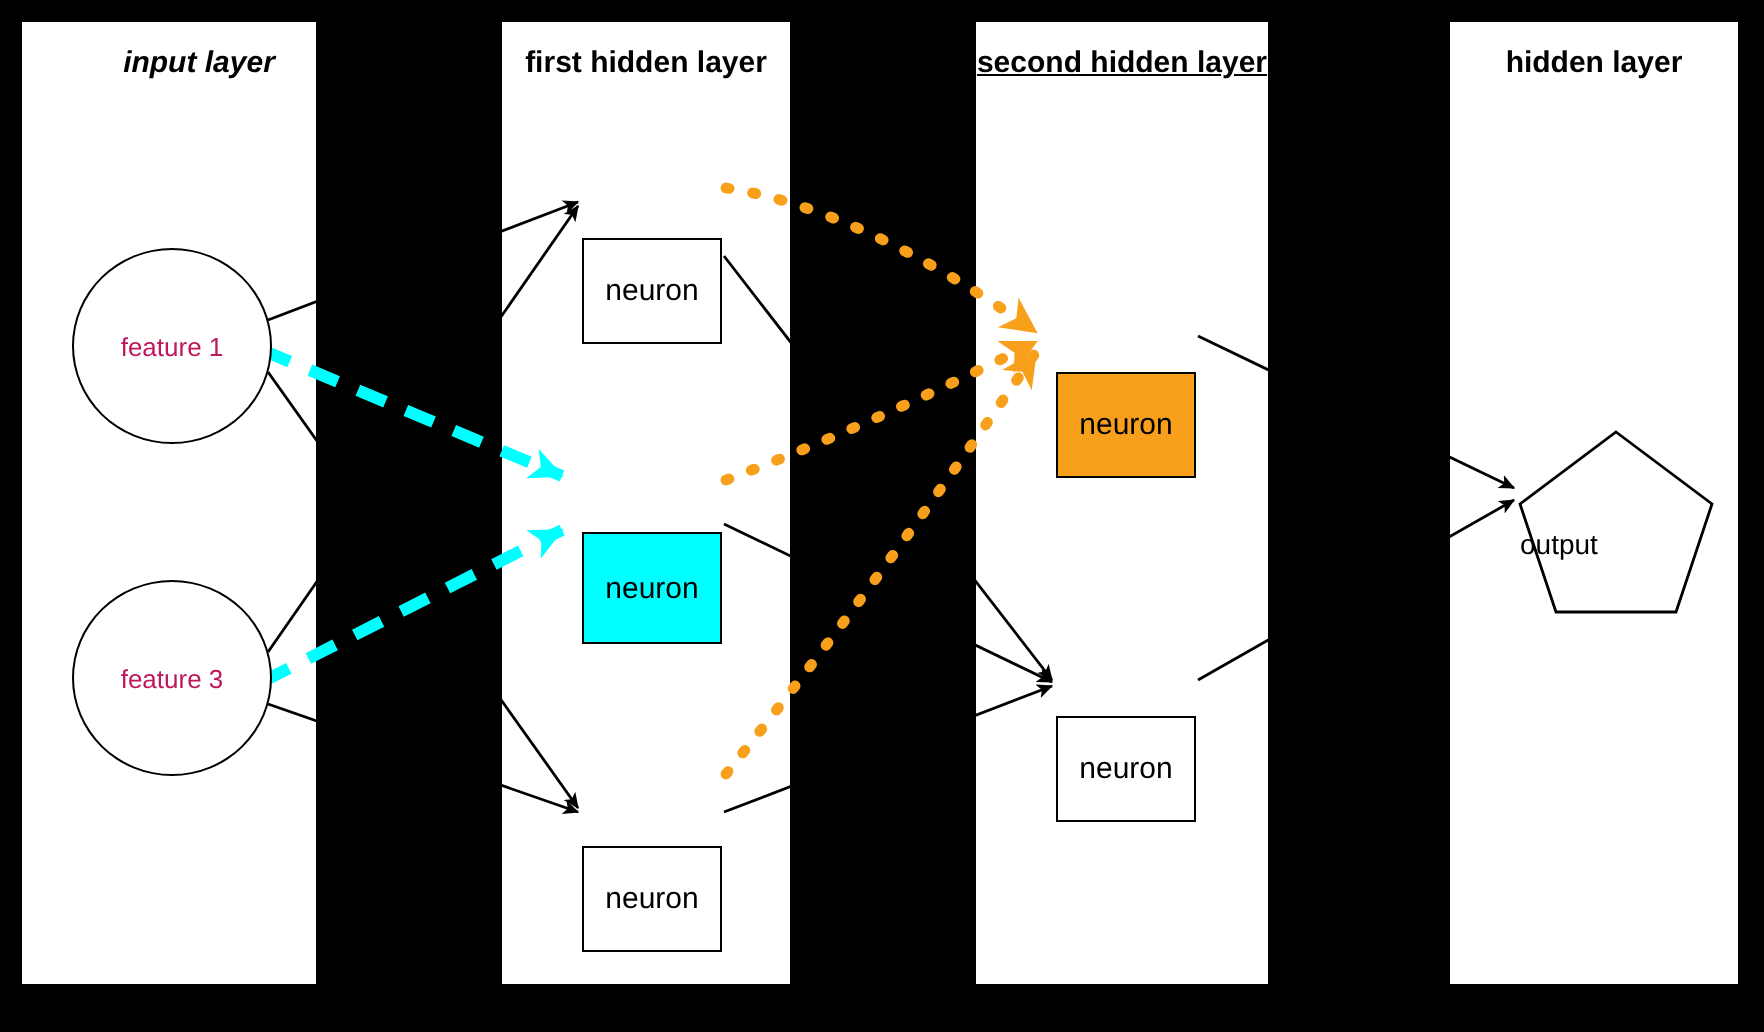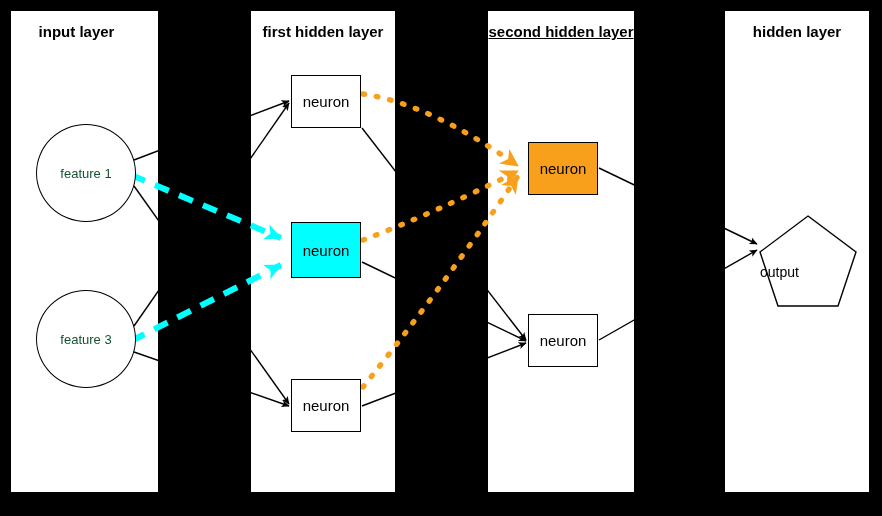--- a/index.html
+++ b/index.html
@@ -8,40 +8,40 @@
   #stage{position:relative;width:882px;height:516px;background:#000;}
   .panel{position:absolute;background:#ffffff;}
   .panel-title{
     position:absolute;left:0;right:0;text-align:center;
     font-weight:bold;font-size:15px;color:#000;line-height:1.25;
   }
   svg.wires{position:absolute;left:0;top:0;width:882px;height:516px;
             pointer-events:none;}
   .node{position:absolute;box-sizing:border-box;border:1.6px solid #000;
         display:flex;align-items:center;justify-content:center;
-        font-size:15px;color:#000;background:#fff;}
+        font-size:15px;color:#000;background:#fff;margin-top:44px;}
   .node.cyan{background:#00ffff;}
   .node.orange{background:#f8a01c;}
   .circle-node{position:absolute;box-sizing:border-box;
         border:1.3px solid #000;border-radius:50%;background:#fff;
         display:flex;align-items:center;justify-content:center;
-        font-size:13px;color:#14532d;}
+        font-size:13px;color:#be185d;}
   .penta-label{position:absolute;font-size:14px;color:#000;}
 </style>
 </head>
 <body>
 
 <div id="stage">
 
   <div class="panel" id="panel-0" style="left: 11px; top: 11px; width: 147px; height: 481px; background: rgb(255, 255, 255);"></div>
   <div class="panel" id="panel-1" style="left: 251px; top: 11px; width: 144px; height: 481px; background: rgb(255, 255, 255);"></div>
   <div class="panel" id="panel-2" style="left: 488px; top: 11px; width: 146px; height: 481px; background: rgb(255, 255, 255);"></div>
   <div class="panel" id="panel-3" style="left: 725px; top: 11px; width: 144px; height: 481px; background: rgb(255, 255, 255);"></div>
 
-  <div class="panel-title" id="title-0" style="left: 3px; width: 147px; top: 23px;">input layer</div>
+  <div class="panel-title" id="title-0" style="left: 26px; width: 147px; top: 23px; font-style: italic;">input layer</div>
   <div class="panel-title" id="title-1" style="left: 251px; width: 144px; top: 23px;">first hidden layer</div>
   <div class="panel-title" id="title-2" style="left: 488px; width: 146px; top: 23px; text-decoration: underline;">second hidden layer</div>
   <div class="panel-title" id="title-3" style="left: 725px; width: 144px; top: 23px;">hidden layer</div>
 
   <svg class="wires" viewBox="0 0 882 516">
     <defs>
       <marker id="ah-black" markerWidth="9" markerHeight="9" refX="7.4" refY="3.6" orient="auto" markerUnits="userSpaceOnUse">
         <path d="M0,0 L8,3.6 L0,7.2 L2,3.6 z" fill="#000"></path>
       </marker>
       <marker id="ah-cyan" markerWidth="20" markerHeight="20" refX="16" refY="8" orient="auto" markerUnits="userSpaceOnUse">

